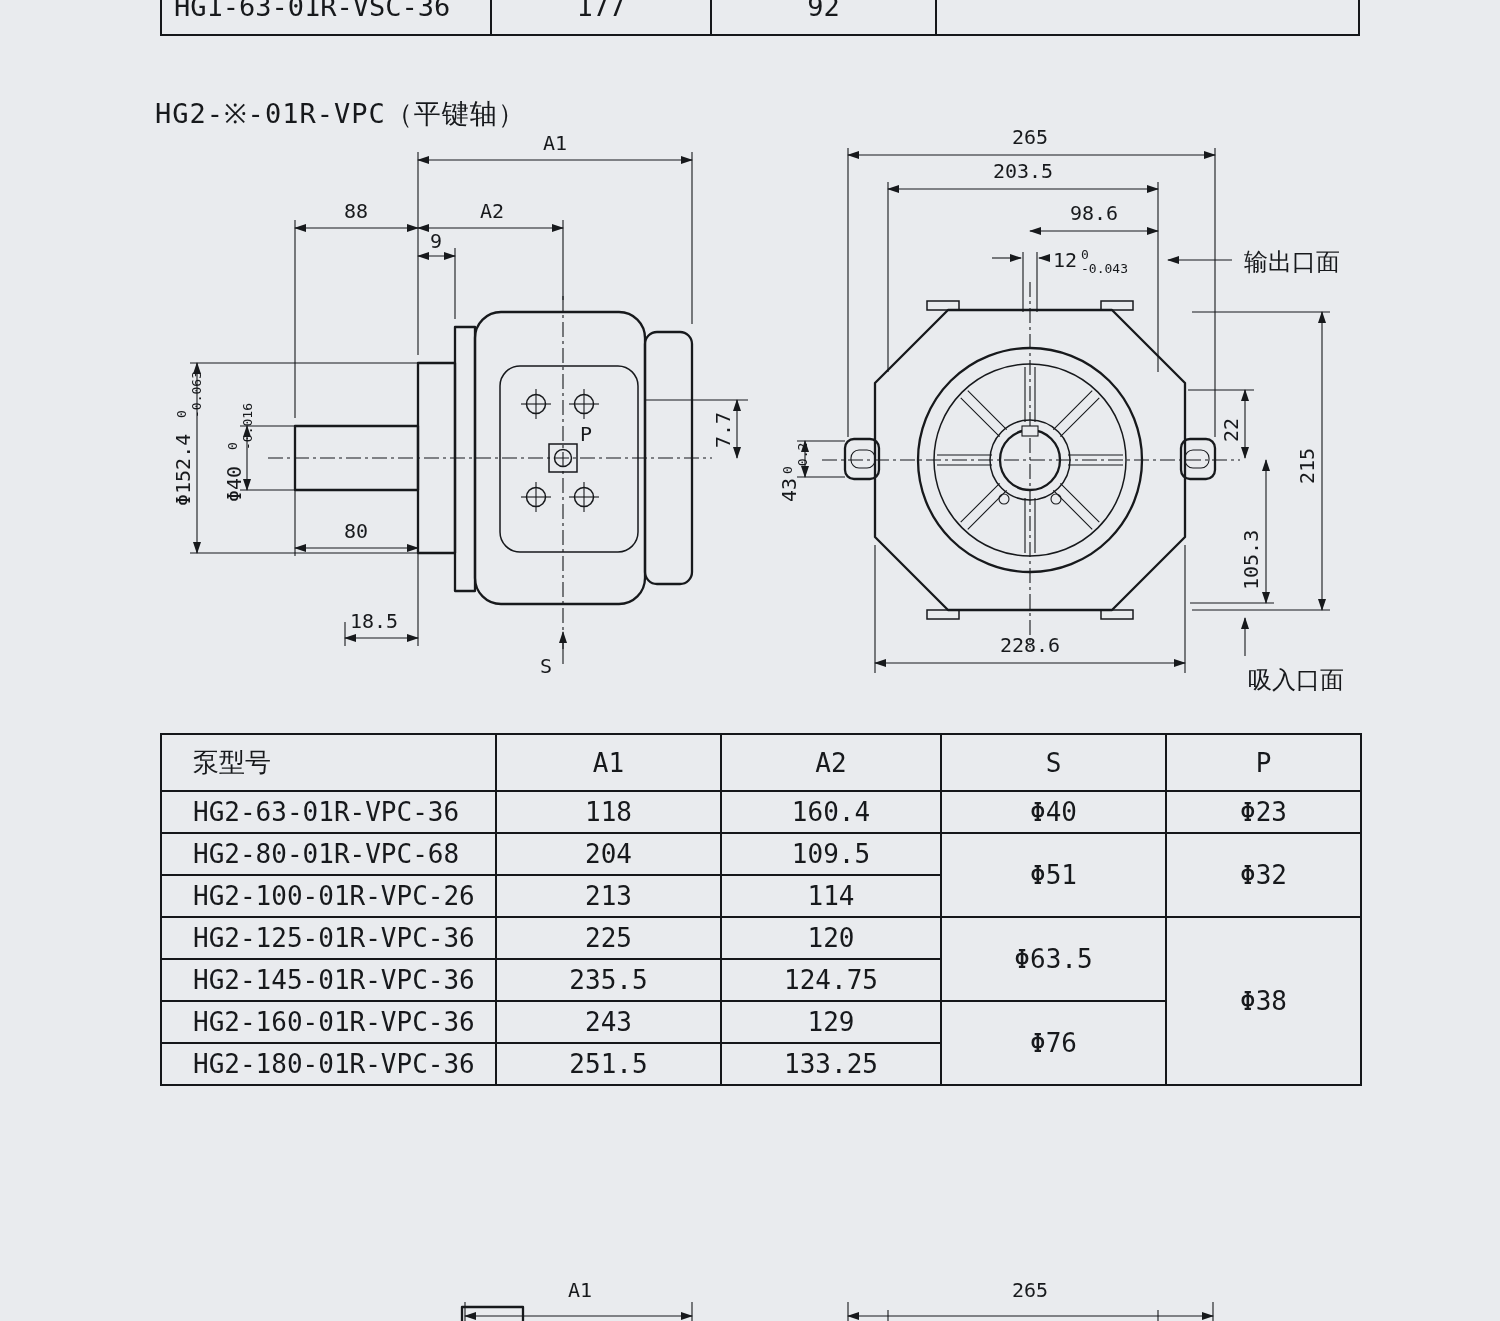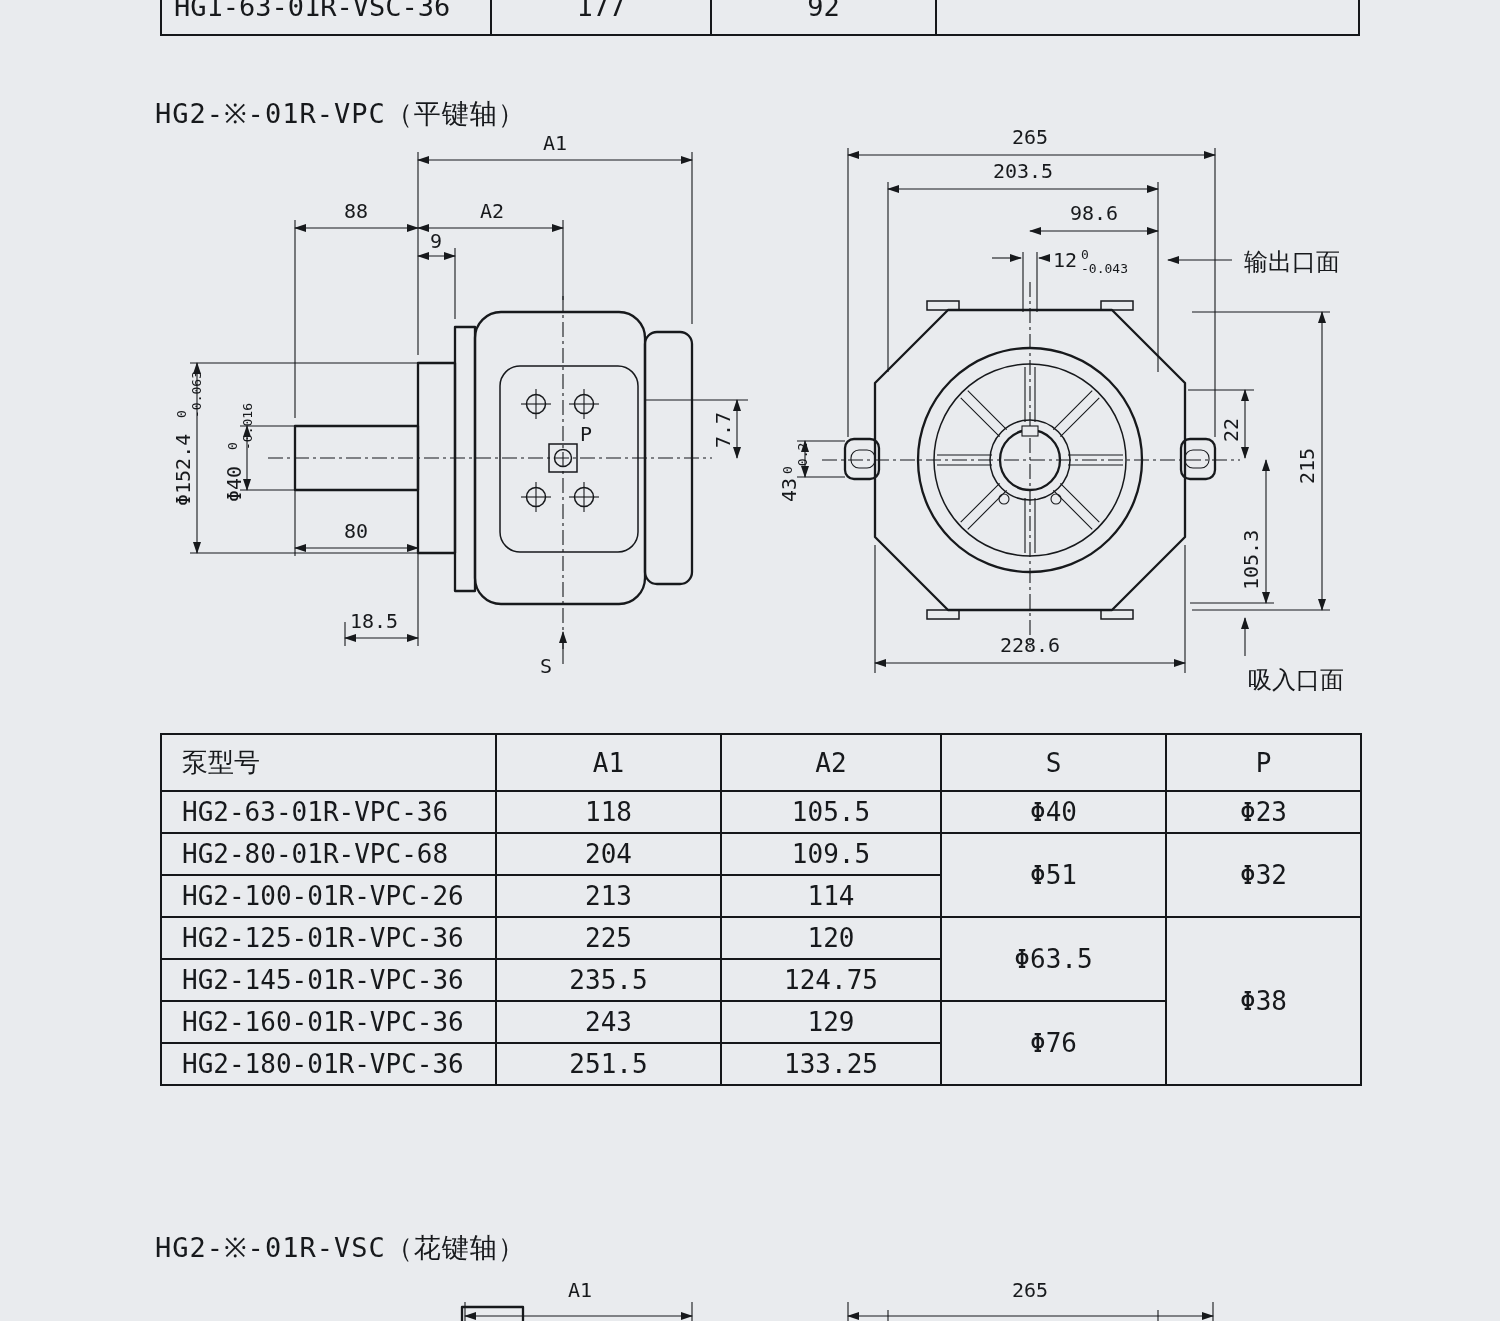--- a/index.html
+++ b/index.html
@@ -18,21 +18,21 @@
     border:2.5px solid #15171a;display:grid;
     grid-template-columns:330px 220px 225px 1fr;align-items:stretch;
     font-size:27px;box-sizing:border-box;
   }
   .top-row .c{display:flex;align-items:center;justify-content:center;border-right:2.5px solid #15171a;}
   .top-row .c:last-child{border-right:none;}
   .top-row .c.model{justify-content:flex-start;padding-left:12px;}
   
   table.spec{position:absolute;left:160px;top:733px;border-collapse:collapse;table-layout:fixed;}
   table.spec td{border:2.5px solid #15171a;font-size:26px;text-align:center;padding:0;}
-  table.spec td.model{text-align:left;padding-left:20px;}
+  table.spec td.model{text-align:left;padding-left:31px;}
   table.spec tr{height:42px;}
   table.spec tr.hdr{height:57px;}
   
   svg.drawing{position:absolute;left:0;top:0;}
   .ln{stroke:#17191c;fill:none;}
   .w1{stroke-width:1.1;}
   .w2{stroke-width:1.5;}
   .w3{stroke-width:2.3;stroke-linejoin:round;}
   .cl{stroke-dasharray:15 4 3 4;}
   svg text{fill:#17191c;}
@@ -301,42 +301,41 @@
   </svg>
 
   <div class="top-row">
     <div class="c model">HG1-63-01R-VSC-36</div>
     <div class="c">177</div>
     <div class="c">92</div>
     <div class="c"></div>
   </div>
 
   <div class="sec-title" id="vpc-title">HG2-※-01R-VPC（平键轴）</div>
-  <div class="sec-title" id="vsc-title">HG2-※-01R-VSC（花键轴）</div>
 
   <table class="spec">
     <colgroup>
       <col style="width:335px">
         <col style="width:225px">
         <col style="width:220px">
         <col style="width:225px">
         <col style="width:195px">
     </colgroup>
     <tbody>
       <tr class="hdr">
         <td class="model">泵型号</td>
         <td>A1</td>
         <td>A2</td>
         <td>S</td>
         <td>P</td>
       </tr>
       <tr>
         <td class="model">HG2-63-01R-VPC-36</td>
         <td>118</td>
-        <td>105.5</td>
+        <td>160.4</td>
         <td>Φ40</td>
         <td>Φ23</td>
       </tr>
       <tr>
         <td class="model">HG2-80-01R-VPC-68</td>
         <td>204</td>
         <td>109.5</td>
         <td rowspan="2">Φ51</td>
         <td rowspan="2">Φ32</td>
       </tr>

